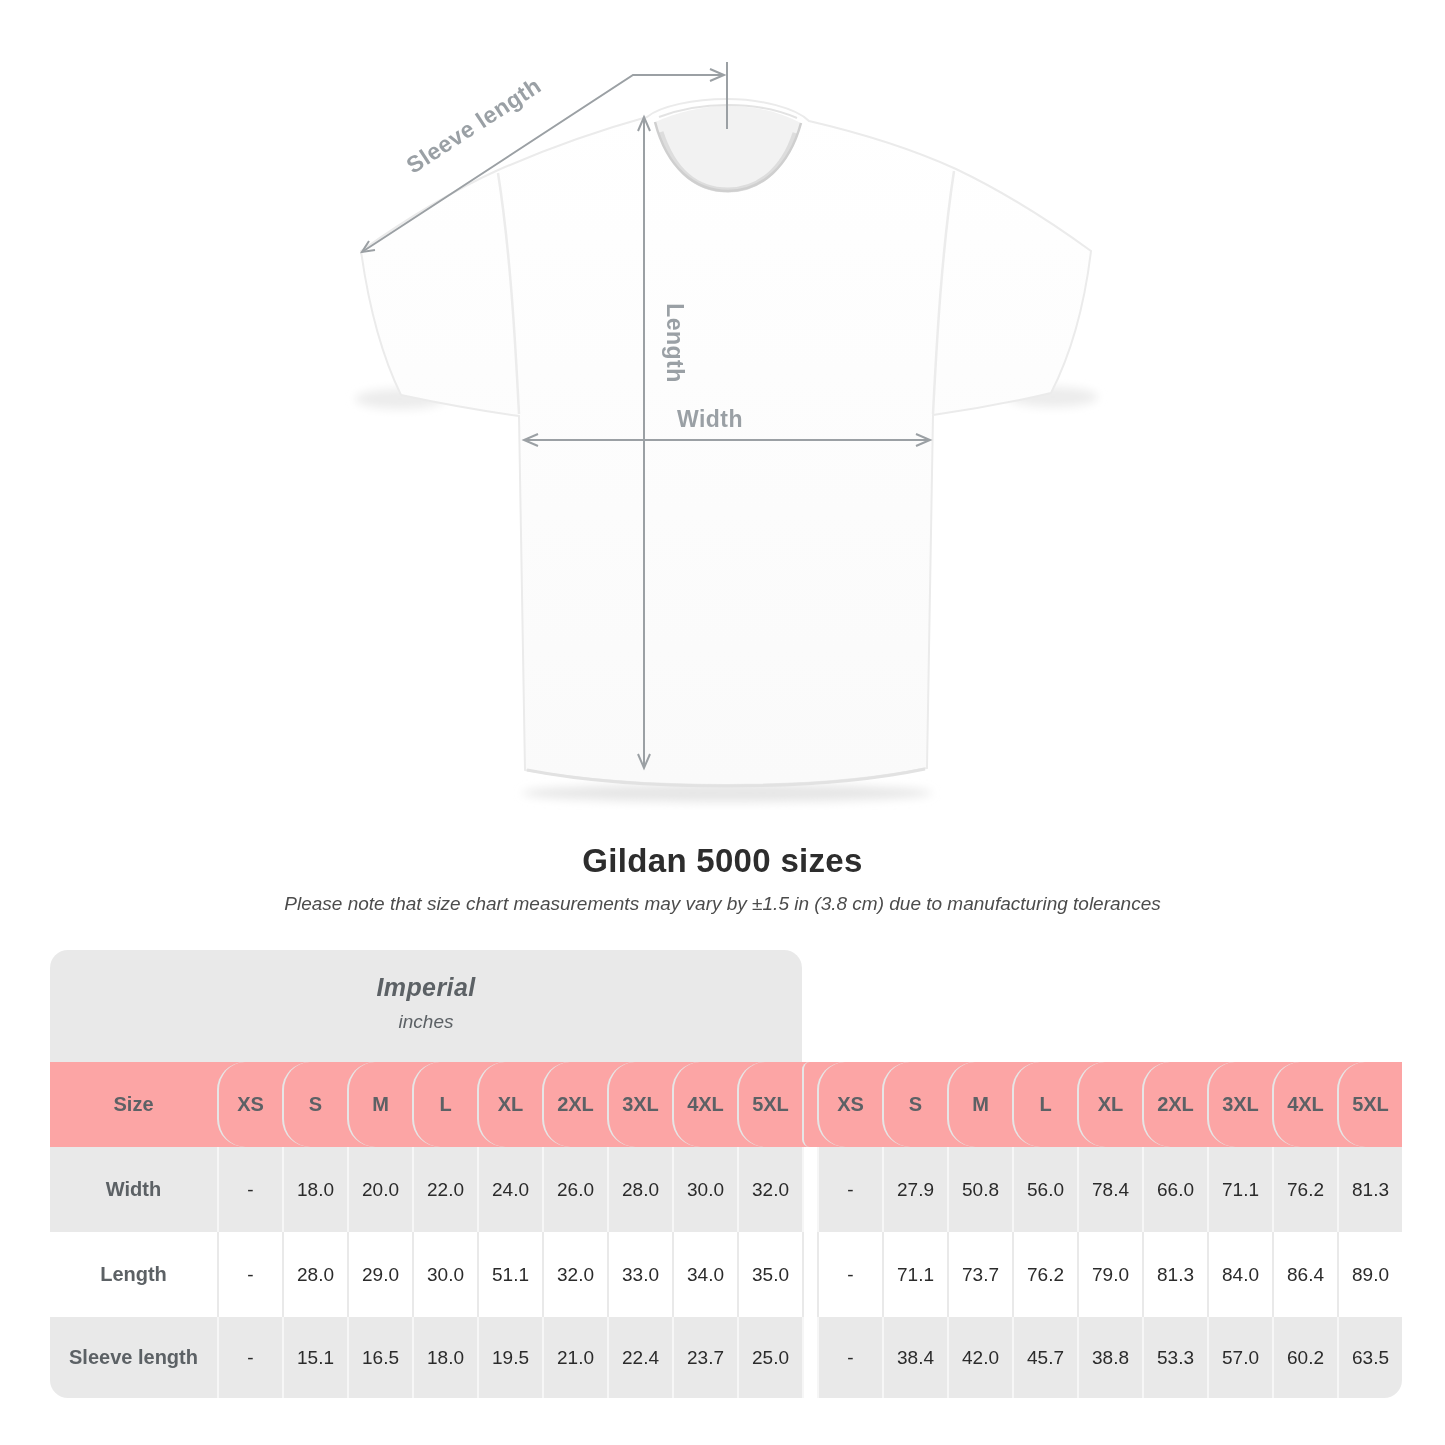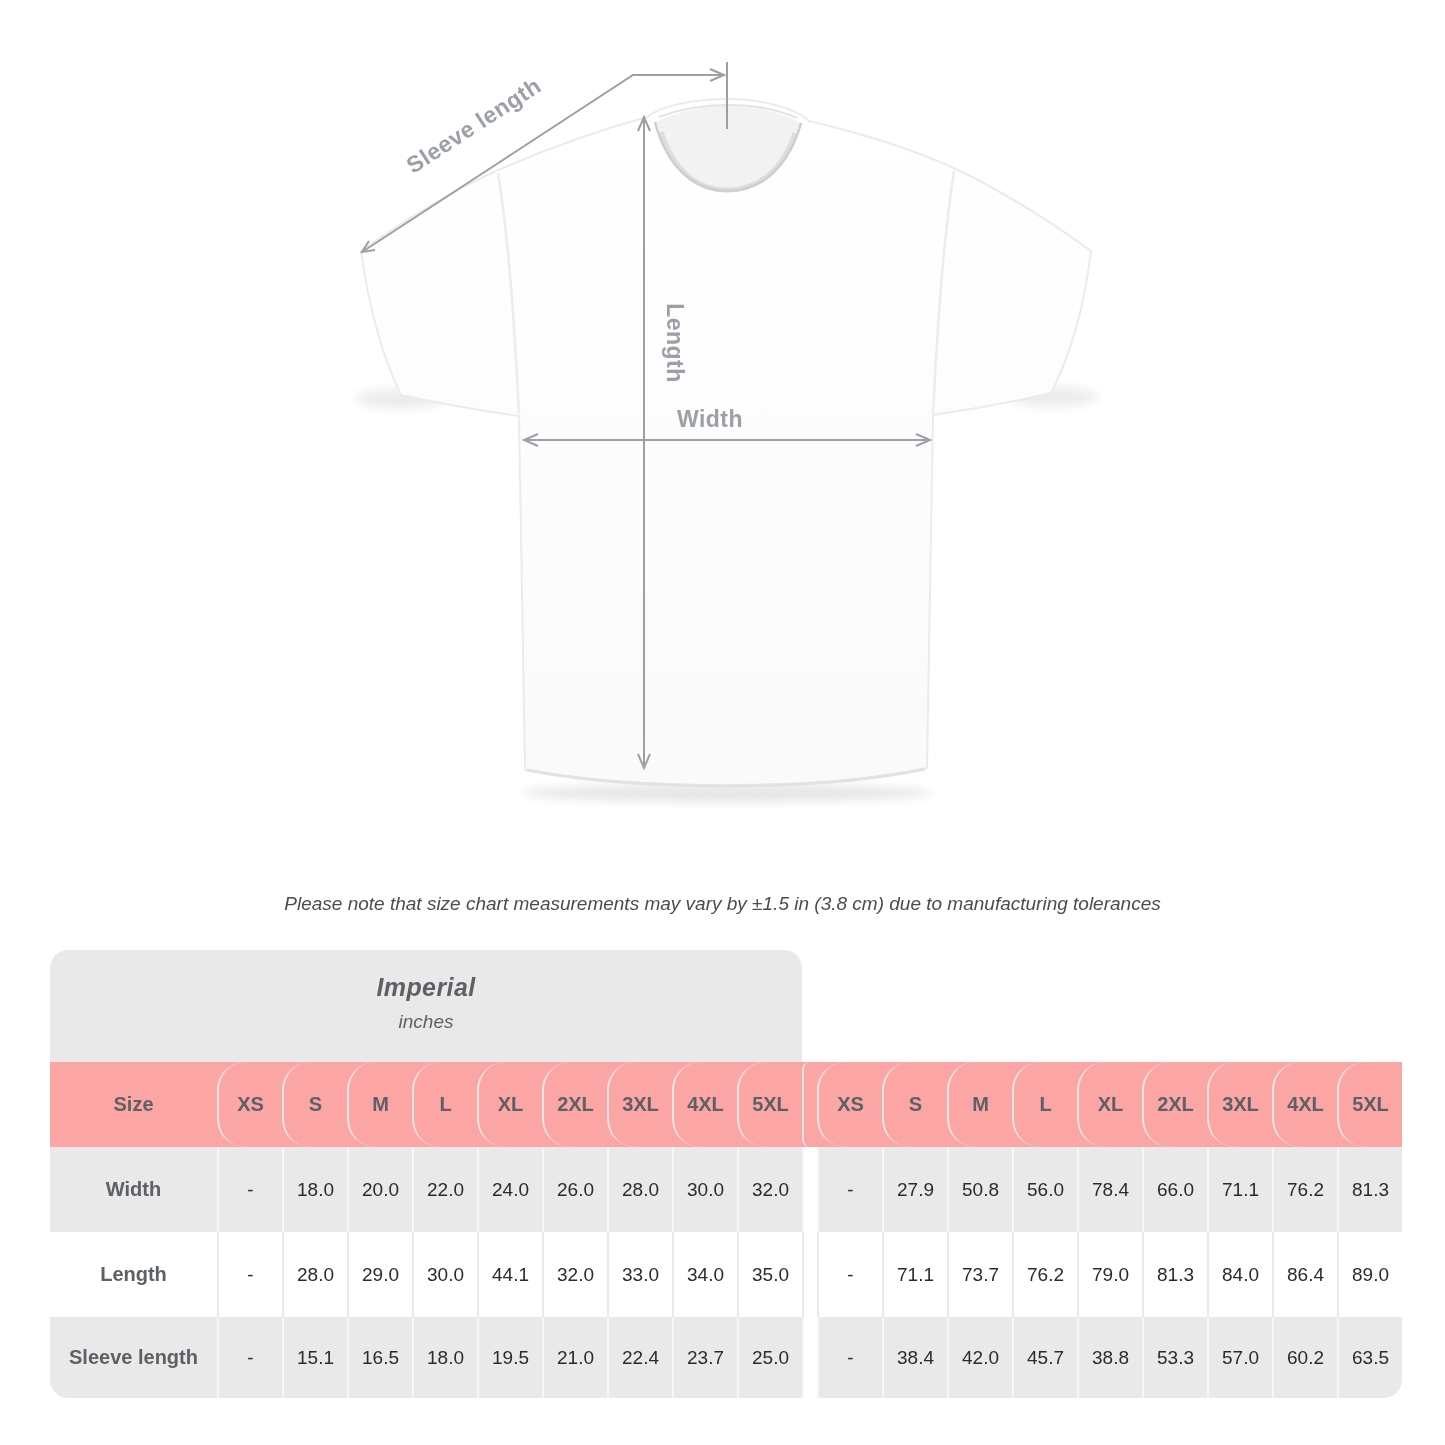--- a/index.html
+++ b/index.html
@@ -102,20 +102,21 @@
         <path d="M 524,440 L 930,440"></path>
         <path d="M 538,434 L 524,440 L 538,446"></path>
         <path d="M 916,434 L 930,440 L 916,446"></path>
       </g>
     </g>
     <text class="anno" transform="translate(478,132) rotate(-33)" text-anchor="middle">Sleeve length</text>
     <text class="anno" transform="translate(667,343) rotate(90)" text-anchor="middle">Length</text>
     <text class="anno" x="710" y="427" text-anchor="middle">Width</text>
   </svg>
 
+  <div id="title">Gildan 5000 sizes</div>
   <div id="note">Please note that size chart measurements may vary by ±1.5 in (3.8 cm) due to manufacturing tolerances</div>
 
   <div id="size-table">
     <div class="grid banner-row">
       <div class="banner banner-imperial">
         <div class="banner-name">Imperial</div>
         <div class="banner-unit">inches</div>
       </div>
     </div>
     <div class="grid" id="size-row">
@@ -162,21 +163,21 @@
           <div class="cell val-cell">71.1</div>
           <div class="cell val-cell">76.2</div>
           <div class="cell val-cell">81.3</div>
         </div>
         <div class="grid trow white">
           <div class="cell label-cell">Length</div>
           <div class="cell val-cell">-</div>
           <div class="cell val-cell">28.0</div>
           <div class="cell val-cell">29.0</div>
           <div class="cell val-cell">30.0</div>
-          <div class="cell val-cell">44.1</div>
+          <div class="cell val-cell">51.1</div>
           <div class="cell val-cell">32.0</div>
           <div class="cell val-cell">33.0</div>
           <div class="cell val-cell">34.0</div>
           <div class="cell val-cell">35.0</div>
           <div class="cell gap-cell"></div>
           <div class="cell val-cell">-</div>
           <div class="cell val-cell">71.1</div>
           <div class="cell val-cell">73.7</div>
           <div class="cell val-cell">76.2</div>
           <div class="cell val-cell">79.0</div>

